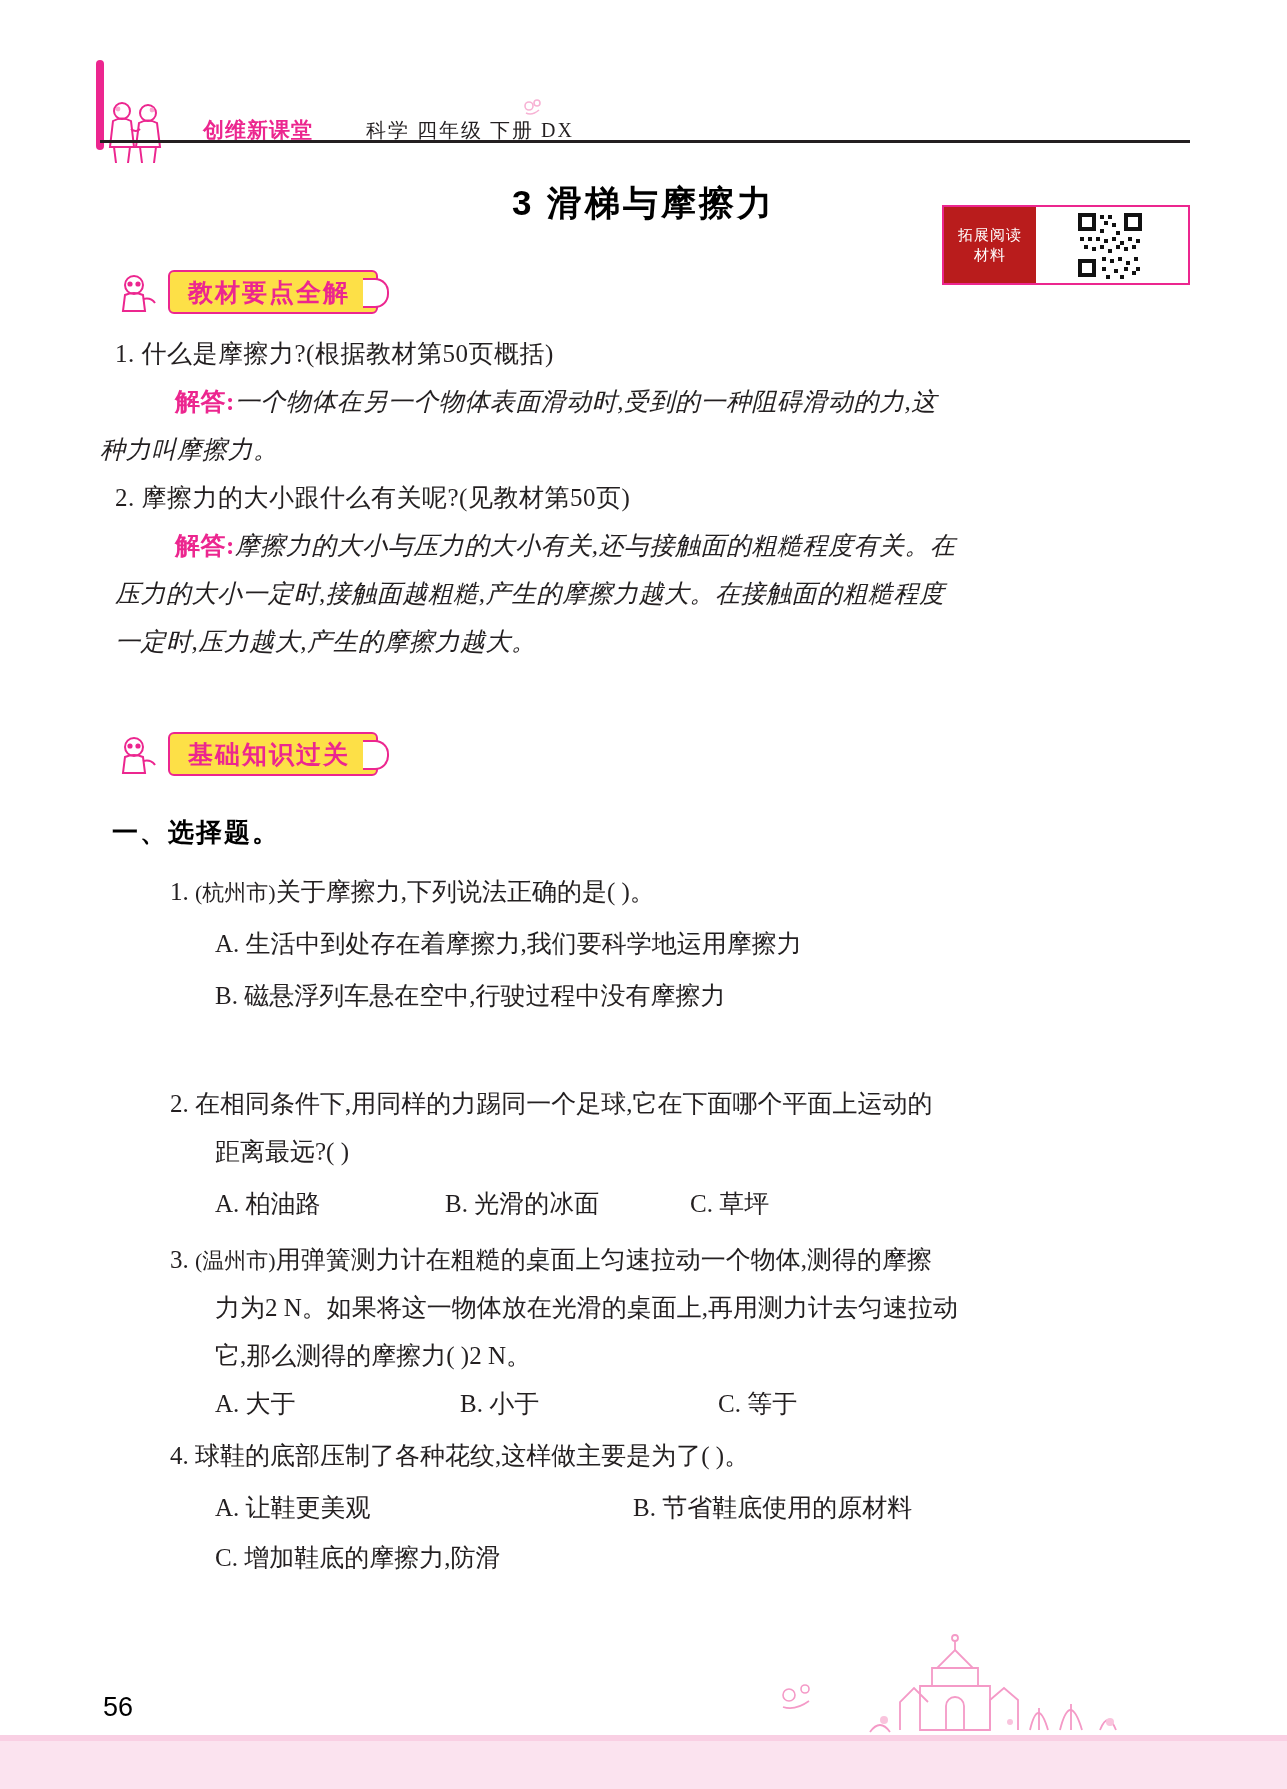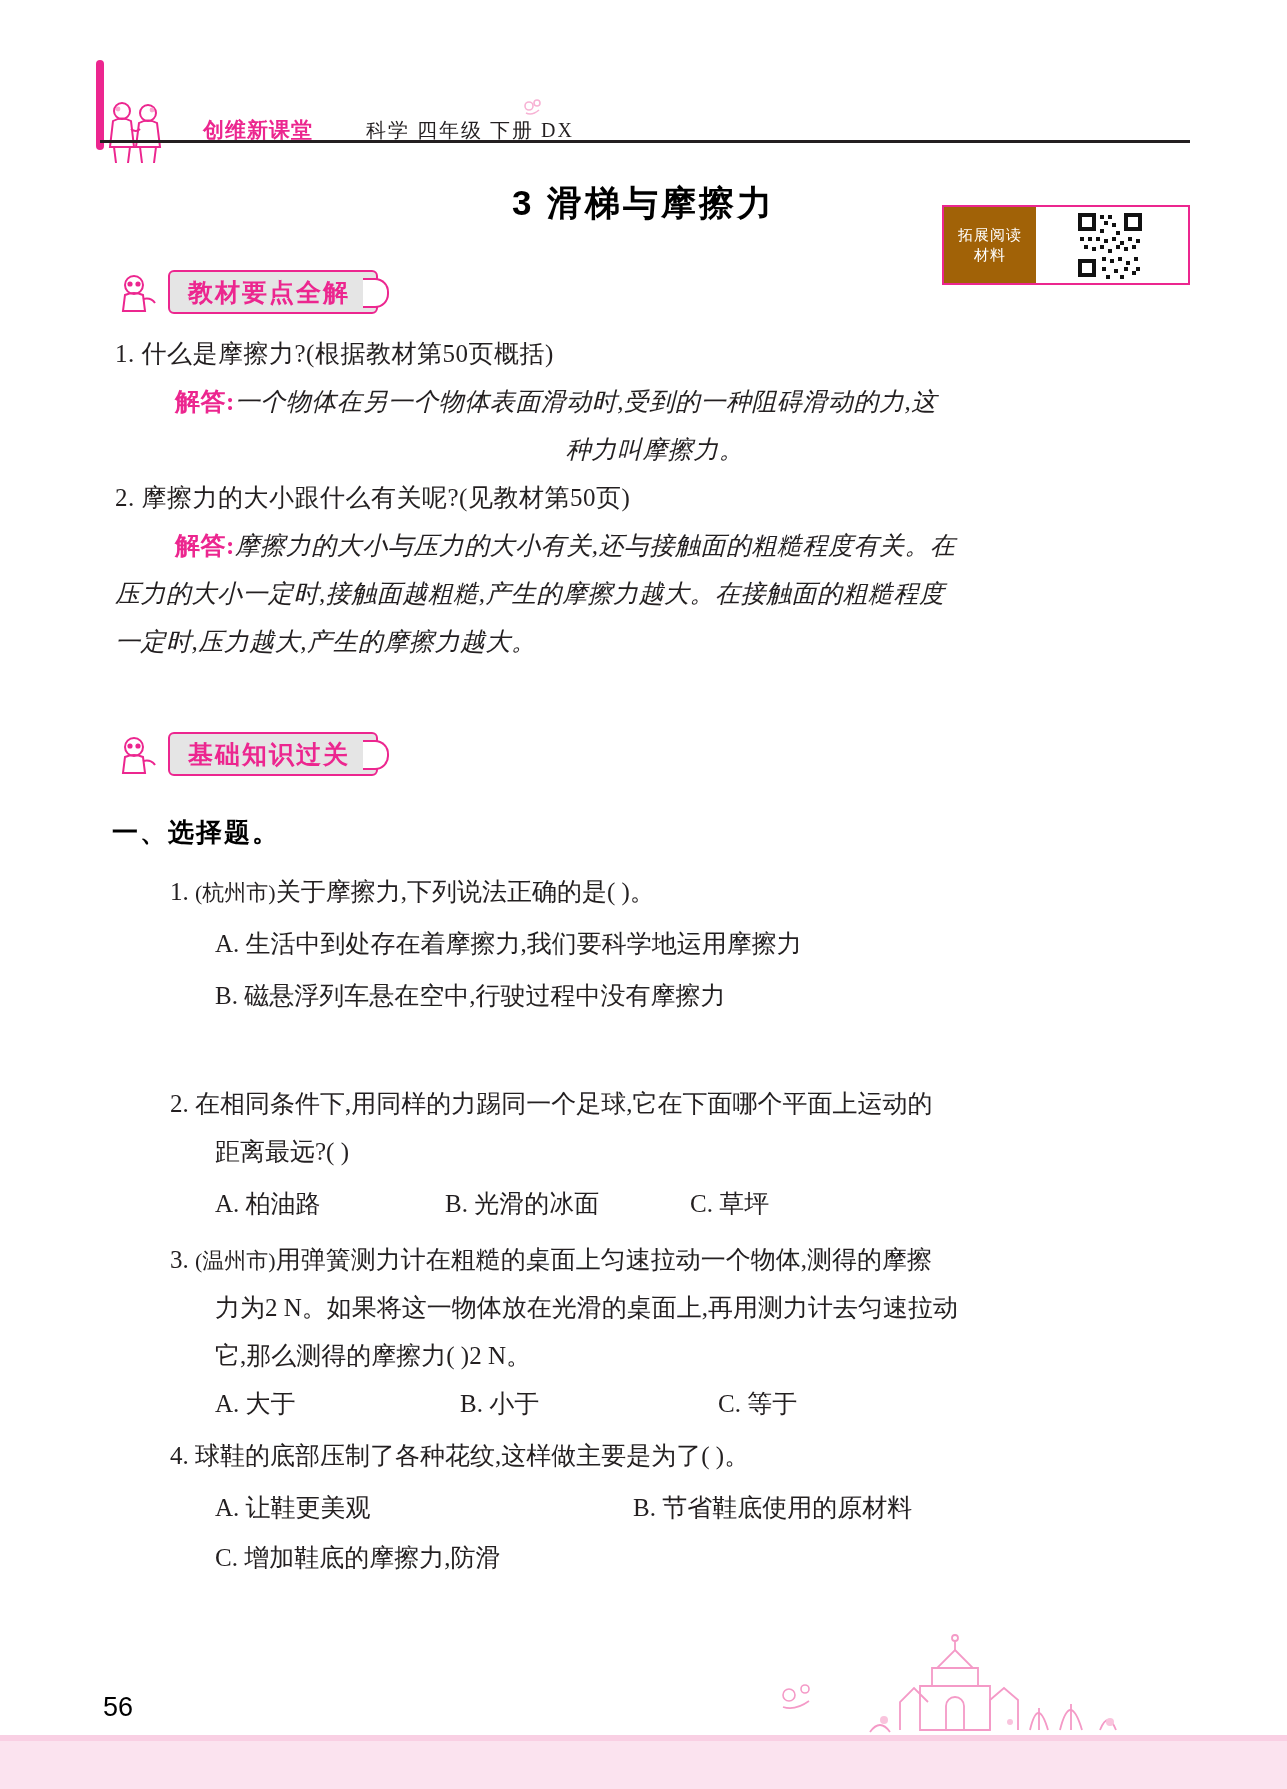--- a/index.html
+++ b/index.html
@@ -93,21 +93,21 @@
     position: absolute;
     left: 942px; top: 205px;
     width: 248px; height: 80px;
     border: 2px solid #ec268f;
     box-sizing: border-box;
     display: flex;
     align-items: stretch;
   }
   .qr-label {
     width: 92px;
-    background: #a16207;
+    background: #b91c1c;
     color: #fff;
     font-family: "Liberation Sans", sans-serif;
     font-size: 15px;
     line-height: 1.35;
     display: flex;
     flex-direction: column;
     align-items: center;
     justify-content: center;
     letter-spacing: 1px;
   }
@@ -131,21 +131,21 @@
     margin-right: 4px;
   }
   .banner-pill {
     height: 40px;
     border: 2px solid #ec268f;
     border-radius: 6px;
     display: flex;
     align-items: center;
     padding: 0 26px 0 18px;
     position: relative;
-    background: #e5e5e5;
+    background: #fde047;
   }
   .banner-text {
     font-family: "Liberation Sans", sans-serif;
     font-weight: bold;
     font-size: 25px;
     color: #ec268f;
     letter-spacing: 2px;
   }
   .banner-tail {
     position: absolute;
@@ -325,21 +325,21 @@
       <span class="banner-text">教材要点全解</span>
       <span class="banner-tail"></span>
     </div>
   </div>
 
   <div class="para" style="left:115px; top:330px; width:1080px;">1. 什么是摩擦力?(根据教材第50页概括)</div>
 
   <div class="para" style="left:175px; top:378px; width:1030px;">
     <span class="ans-label">解答:</span><span class="kaiti">一个物体在另一个物体表面滑动时,受到的一种阻碍滑动的力,这</span>
   </div>
-  <div class="para kaiti" style="left:115px; top:426px; width:1080px;text-align:center;">种力叫摩擦力。</div>
+  <div class="para kaiti" style="left:100px; top:426px; width:1080px;">种力叫摩擦力。</div>
 
   <div class="para" style="left:115px; top:474px; width:1080px;">2. 摩擦力的大小跟什么有关呢?(见教材第50页)</div>
 
   <div class="para" style="left:175px; top:522px; width:1030px;">
     <span class="ans-label">解答:</span><span class="kaiti">摩擦力的大小与压力的大小有关,还与接触面的粗糙程度有关。在</span>
   </div>
   <div class="para kaiti" style="left:115px; top:618px; width:1090px;">一定时,压力越大,产生的摩擦力越大。</div>
   <div class="para kaiti" style="left:115px; top:570px; width:1090px;">压力的大小一定时,接触面越粗糙,产生的摩擦力越大。在接触面的粗糙程度</div>
 
   <div class="banner" style="left:112px; top:730px;">

